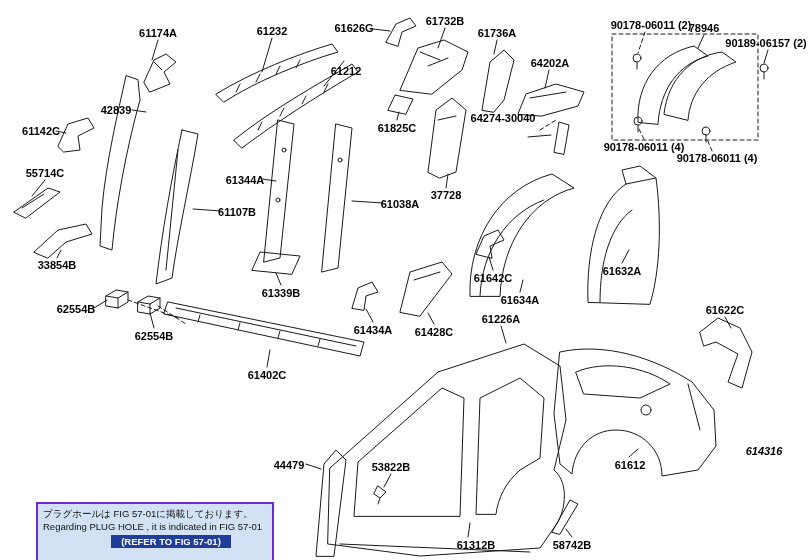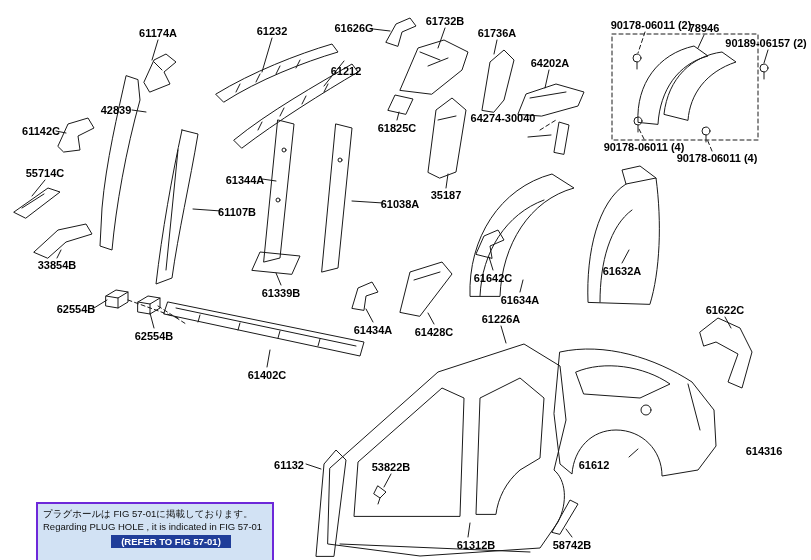--- a/index.html
+++ b/index.html
@@ -7,21 +7,21 @@
     position:relative;width:811px;height:560px;background:#ffffff;overflow:hidden;
     font-family:"Liberation Sans", sans-serif;
   }
   svg.diagram{position:absolute;left:0;top:0;}
   .lbl{
     position:absolute;transform:translateX(-50%);
     font-size:11px;font-weight:bold;color:#000;white-space:nowrap;
   }
   .doc-num{
     position:absolute;transform:translateX(-50%);
-    font-size:11px;font-weight:bold;color:#000;
+    font-size:11px;font-weight:bold;color:#000;font-style:italic;
   }
   .note-box{
     position:absolute;left:36px;top:502px;width:224px;
     background:#d2e2f4;border:2px solid #6d28d9;
     padding:3px 5px 12px 5px;font-size:9.5px;line-height:1.4;color:#101010;
   }
   .note-box .jp{display:block;white-space:nowrap;overflow:hidden;}
   .note-box .en{display:block;white-space:nowrap;overflow:hidden;}
   .note-box .ref-wrap{display:block;text-align:center;margin-top:1px;}
   .note-box .ref{
@@ -210,37 +210,37 @@
   <div class="lbl" style="left:550px;top:57px">64202A</div>
   <div class="lbl" style="left:116px;top:104px">42839</div>
   <div class="lbl" style="left:41px;top:125px">61142C</div>
   <div class="lbl" style="left:397px;top:122px">61825C</div>
   <div class="lbl" style="left:503px;top:112px">64274-30040</div>
   <div class="lbl" style="left:644px;top:141px">90178-06011 (4)</div>
   <div class="lbl" style="left:717px;top:152px">90178-06011 (4)</div>
   <div class="lbl" style="left:45px;top:167px">55714C</div>
   <div class="lbl" style="left:245px;top:174px">61344A</div>
   <div class="lbl" style="left:400px;top:198px">61038A</div>
-  <div class="lbl" style="left:446px;top:189px">35187</div>
+  <div class="lbl" style="left:446px;top:189px">37728</div>
   <div class="lbl" style="left:237px;top:206px">61107B</div>
   <div class="lbl" style="left:57px;top:259px">33854B</div>
   <div class="lbl" style="left:622px;top:265px">61632A</div>
   <div class="lbl" style="left:493px;top:272px">61642C</div>
   <div class="lbl" style="left:281px;top:287px">61339B</div>
   <div class="lbl" style="left:520px;top:294px">61634A</div>
   <div class="lbl" style="left:76px;top:303px">62554B</div>
   <div class="lbl" style="left:501px;top:313px">61226A</div>
   <div class="lbl" style="left:725px;top:304px">61622C</div>
   <div class="lbl" style="left:154px;top:330px">62554B</div>
   <div class="lbl" style="left:373px;top:324px">61434A</div>
   <div class="lbl" style="left:434px;top:326px">61428C</div>
   <div class="lbl" style="left:267px;top:369px">61402C</div>
-  <div class="lbl" style="left:289px;top:459px">61132</div>
+  <div class="lbl" style="left:289px;top:459px">44479</div>
   <div class="lbl" style="left:391px;top:461px">53822B</div>
-  <div class="lbl" style="left:594px;top:459px">61612</div>
+  <div class="lbl" style="left:630px;top:459px">61612</div>
   <div class="lbl" style="left:476px;top:539px">61312B</div>
   <div class="lbl" style="left:572px;top:539px">58742B</div>
 
   <div class="doc-num" style="left:764px;top:445px">614316</div>
 
   <div class="note-box">
     <span class="jp">プラグホールは FIG 57-01に掲載しております。</span>
     <span class="en">Regarding PLUG HOLE , it is indicated in FIG 57-01</span>
     <span class="ref-wrap">
       <span class="ref">(REFER TO FIG 57-01)</span>

